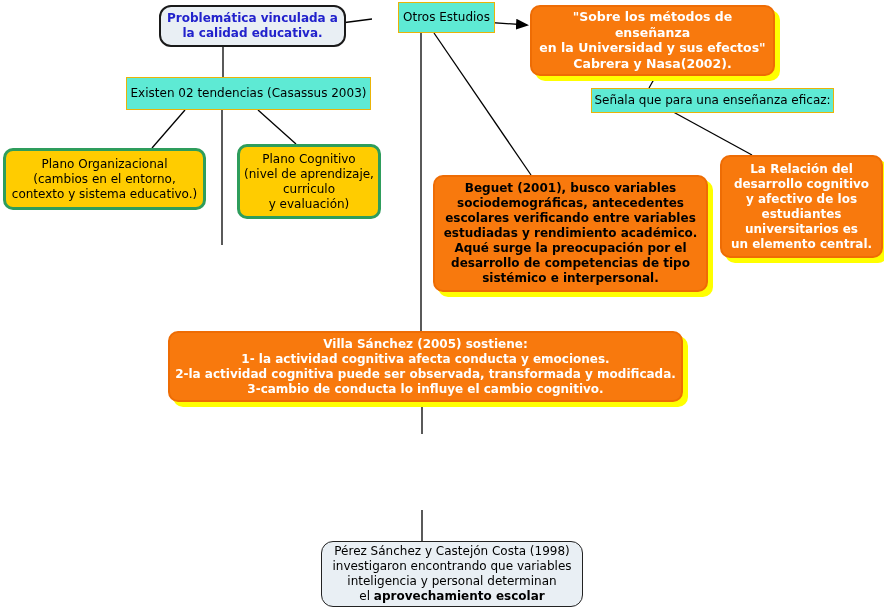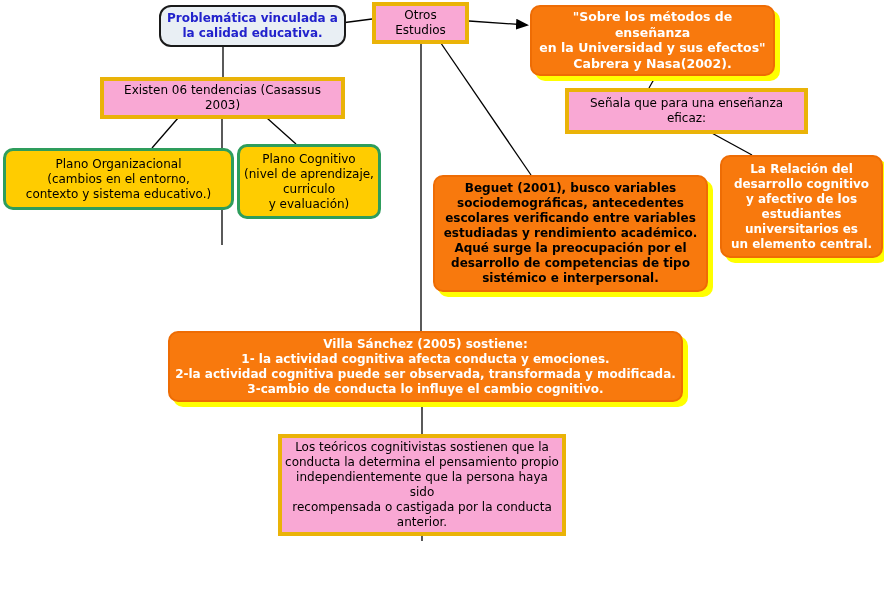--- a/index.html
+++ b/index.html
@@ -13,34 +13,34 @@
   .edges { position: absolute; left: 0; top: 0; width: 884px; height: 616px; z-index: 0; }
   .node {
     position: absolute; z-index: 1; box-sizing: border-box;
     display: flex; align-items: center; justify-content: center;
     text-align: center; font-size: 12px; line-height: 1.25;
     padding: 2px 3px; color: #000;
   }
   .lbl { display: block; width: 100%; white-space: pre-line; }
 
   
-  .blue-rect  { background: #f9a8d4; border: 4px solid #eab308; }
+  .blue-rect  { background: #5eead4; border: 1px solid #eab308; margin-left: 26px; }
   .orange     { background: #f8790d; border: 2px solid #ee6c04; border-radius: 10px;
                 box-shadow: 5px 5px 0 #ffff00; color: #ffffff; font-weight: bold; }
   .yellow     { background: #ffcc00; border: 3px solid #2e9d5c; border-radius: 10px; }
   .light-round{ background: #e9eff4; border-radius: 12px; margin-left: 28px; }
 
   
   .n-problematica { left: 131px; top: 5px;  width: 187px; min-height: 42px;
                     border: 2.5px solid #1a1a1a; color: #2222cc; font-weight: bold; }
   .n-otros        { left: 372px; top: 2px;  width: 97px;  min-height: 31px; }
   .n-sobre        { left: 530px; top: 5px;  width: 245px; min-height: 60px; font-size: 12.5px; }
   .n-existen      { left: 100px; top: 77px; width: 245px; min-height: 33px; }
   .n-senala       { left: 565px; top: 88px; width: 243px; min-height: 20px; padding: 4px 2px; }
-  .n-planoorg     { left: 3px;   top: 148px; width: 231px; min-height: 62px; }
+  .n-planoorg     { left: 3px;   top: 148px; width: 203px; min-height: 62px; }
   .n-planocog     { left: 237px; top: 144px; width: 144px; min-height: 75px; }
   .n-beguet       { left: 433px; top: 175px; width: 275px; min-height: 117px; color: #000000; }
   .n-larelacion   { left: 720px; top: 155px; width: 163px; min-height: 103px; }
   .n-estamatriz   { left: 136px; top: 245px; width: 171px; min-height: 58px; }
   .n-villa        { left: 168px; top: 331px; width: 515px; min-height: 71px; font-size: 12px; }
   .n-teoricos     { left: 278px; top: 434px; width: 288px; min-height: 76px; }
   .n-perez        { left: 293px; top: 541px; width: 262px; min-height: 66px;
                     border: 1.5px solid #222222; }
 </style>
 </head>
@@ -77,21 +77,21 @@
     <span class="lbl">Otros Estudios</span>
   </div>
 
   <div class="node orange n-sobre">
     <span class="lbl">"Sobre los métodos de enseñanza
 en la Universidad y sus efectos"
 Cabrera y Nasa(2002).</span>
   </div>
 
   <div class="node blue-rect n-existen">
-    <span class="lbl">Existen 06 tendencias (Casassus 2003)</span>
+    <span class="lbl">Existen 02 tendencias (Casassus 2003)</span>
   </div>
 
   <div class="node blue-rect n-senala">
     <span class="lbl">Señala que para una enseñanza eficaz:</span>
   </div>
 
   <div class="node yellow n-planoorg">
     <span class="lbl">Plano Organizacional
 (cambios en el entorno,
 contexto y sistema educativo.)</span>
@@ -124,22 +124,21 @@
   </div>
 
 
   <div class="node orange n-villa">
     <span class="lbl">Villa Sánchez (2005) sostiene:
 1- la actividad cognitiva afecta conducta y emociones.
 2-la actividad cognitiva puede ser observada, transformada y modificada.
 3-cambio de conducta lo influye el cambio cognitivo.</span>
   </div>
 
-  <div class="node blue-rect n-teoricos">
-    <span class="lbl">Los teóricos cognitivistas sostienen que la
-conducta la determina el pensamiento propio
-independientemente que la persona haya sido
-recompensada o castigada por la conducta
-anterior.</span>
+
+  <div class="node light-round n-perez">
+    <span class="lbl"><span>Pérez Sánchez y Castejón Costa (1998)
+investigaron encontrando que variables
+inteligencia y personal determinan
+el </span><b>aprovechamiento escolar</b></span>
   </div>
-
 
 </div>
 
 </body></html>

